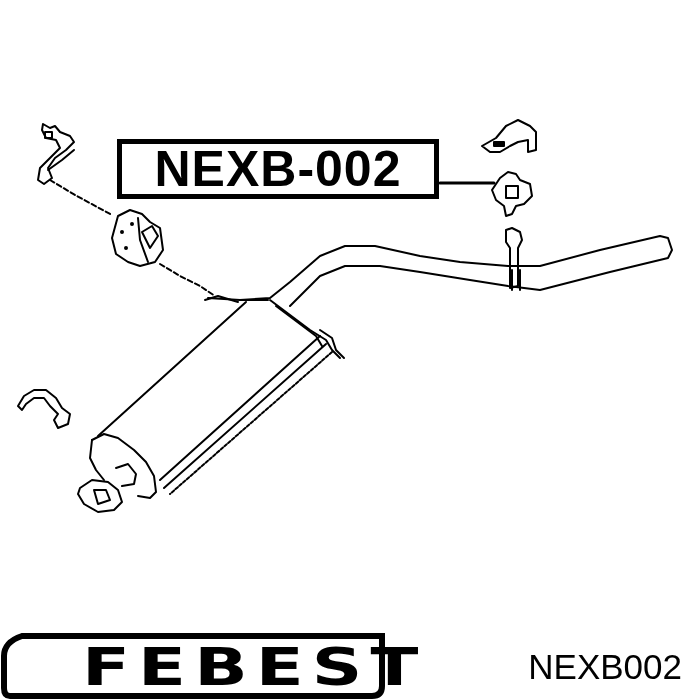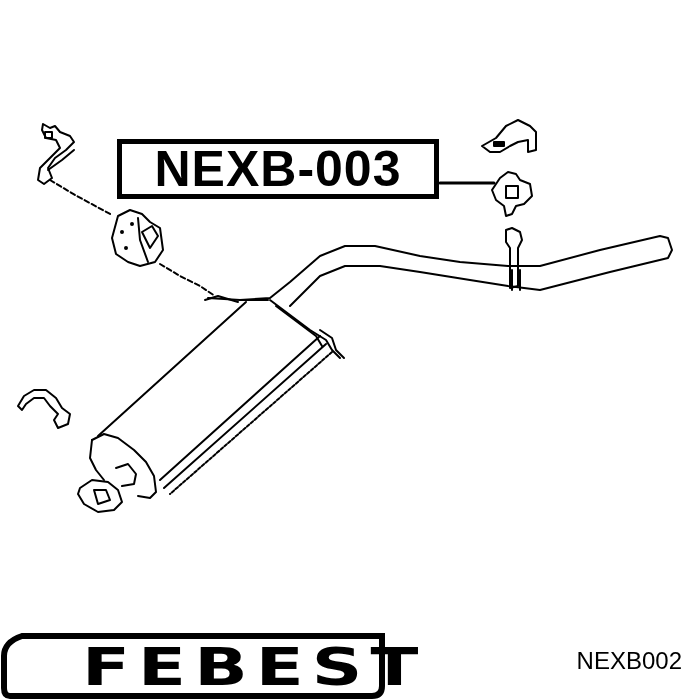--- a/index.html
+++ b/index.html
@@ -16,21 +16,21 @@
   }
   .brand-logo { position: absolute; left: 0; top: 632px; width: 390px; height: 68px; text-align: center; }
   .brand-logo-text {
     position: absolute; left: 18px; top: 10px; width: 350px; height: 50px;
     display: flex; align-items: center; justify-content: center;
     font-family: "DejaVu Sans", sans-serif; font-weight: bold; font-size: 52px;
     color: #000; letter-spacing: 6px; transform: scaleX(1.35); transform-origin: left center;
   }
   .part-number {
     position: absolute; right: 18px; top: 649px;
-    font-family: "Liberation Sans", sans-serif; font-size: 24px; color: #000; line-height: 1;
+    font-family: "Liberation Sans", sans-serif; font-size: 35px; color: #000; line-height: 1;
   }
 </style>
 </head>
 <body>
 
 <div class="diagram">
   <svg width="700" height="700" viewBox="0 0 700 700">
     <g fill="none" stroke="#000" stroke-width="2" stroke-linejoin="round" stroke-linecap="round">
 
       <g>
@@ -87,21 +87,21 @@
         <path d="M94 490 L106 490 L110 500 L98 504 Z"></path>
       </g>
 
       <g>
         <path d="M18 406 L24 396 L34 390 L46 390 L56 398 L62 408 L70 414 L68 424 L58 428 L54 420 L58 414 L50 406 L44 398 L34 398 L26 404 L22 410 Z"></path>
       </g>
     </g>
   </svg>
 
   <div class="part-label-box">
-    <span class="part-label-text">NEXB-003</span>
+    <span class="part-label-text">NEXB-002</span>
   </div>
 </div>
 
 <div class="brand-logo">
   <svg width="390" height="68" viewBox="0 0 390 68" style="position:absolute;left:0;top:0">
     <path d="M22 4 L382 4 L382 54 Q382 64 372 64 L10 64 Q4 64 4 56 L4 24 Q4 10 22 4 Z" fill="none" stroke="#000" stroke-width="6"></path>
   </svg>
   <div class="brand-logo-text">FEBEST</div>
 </div>
 

